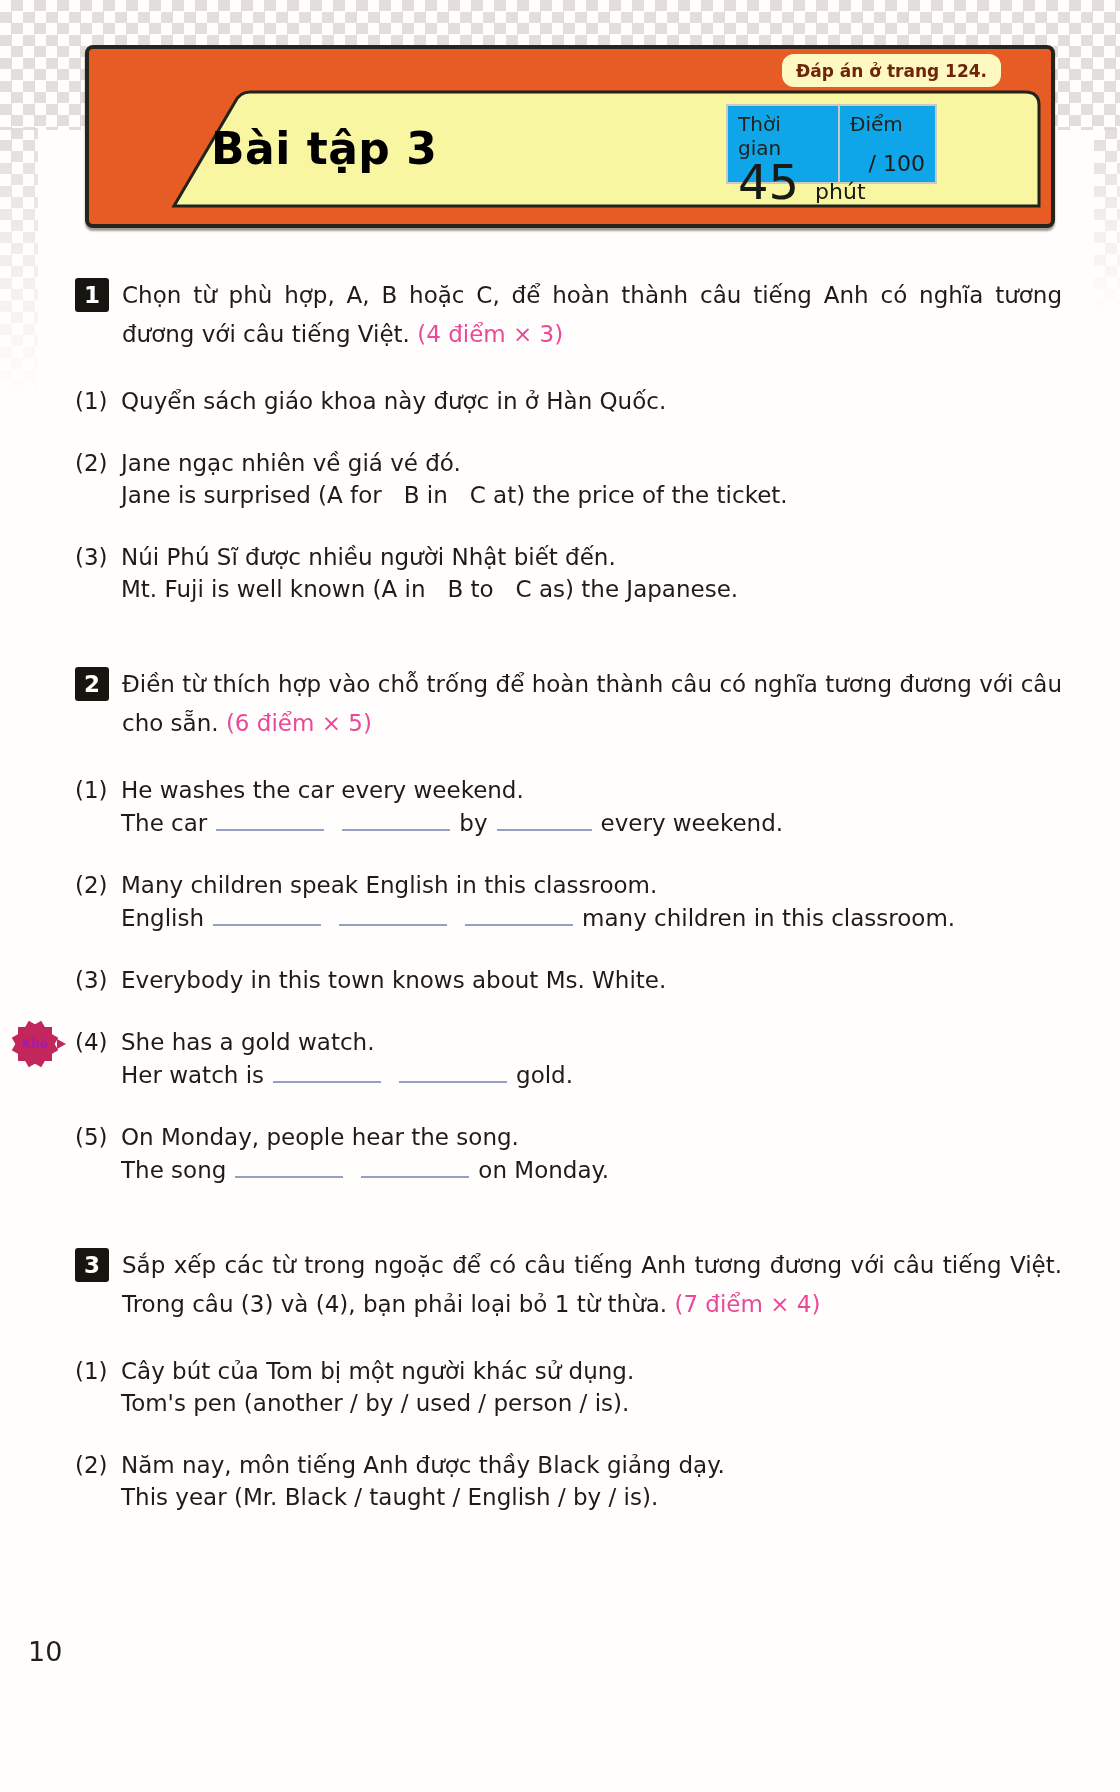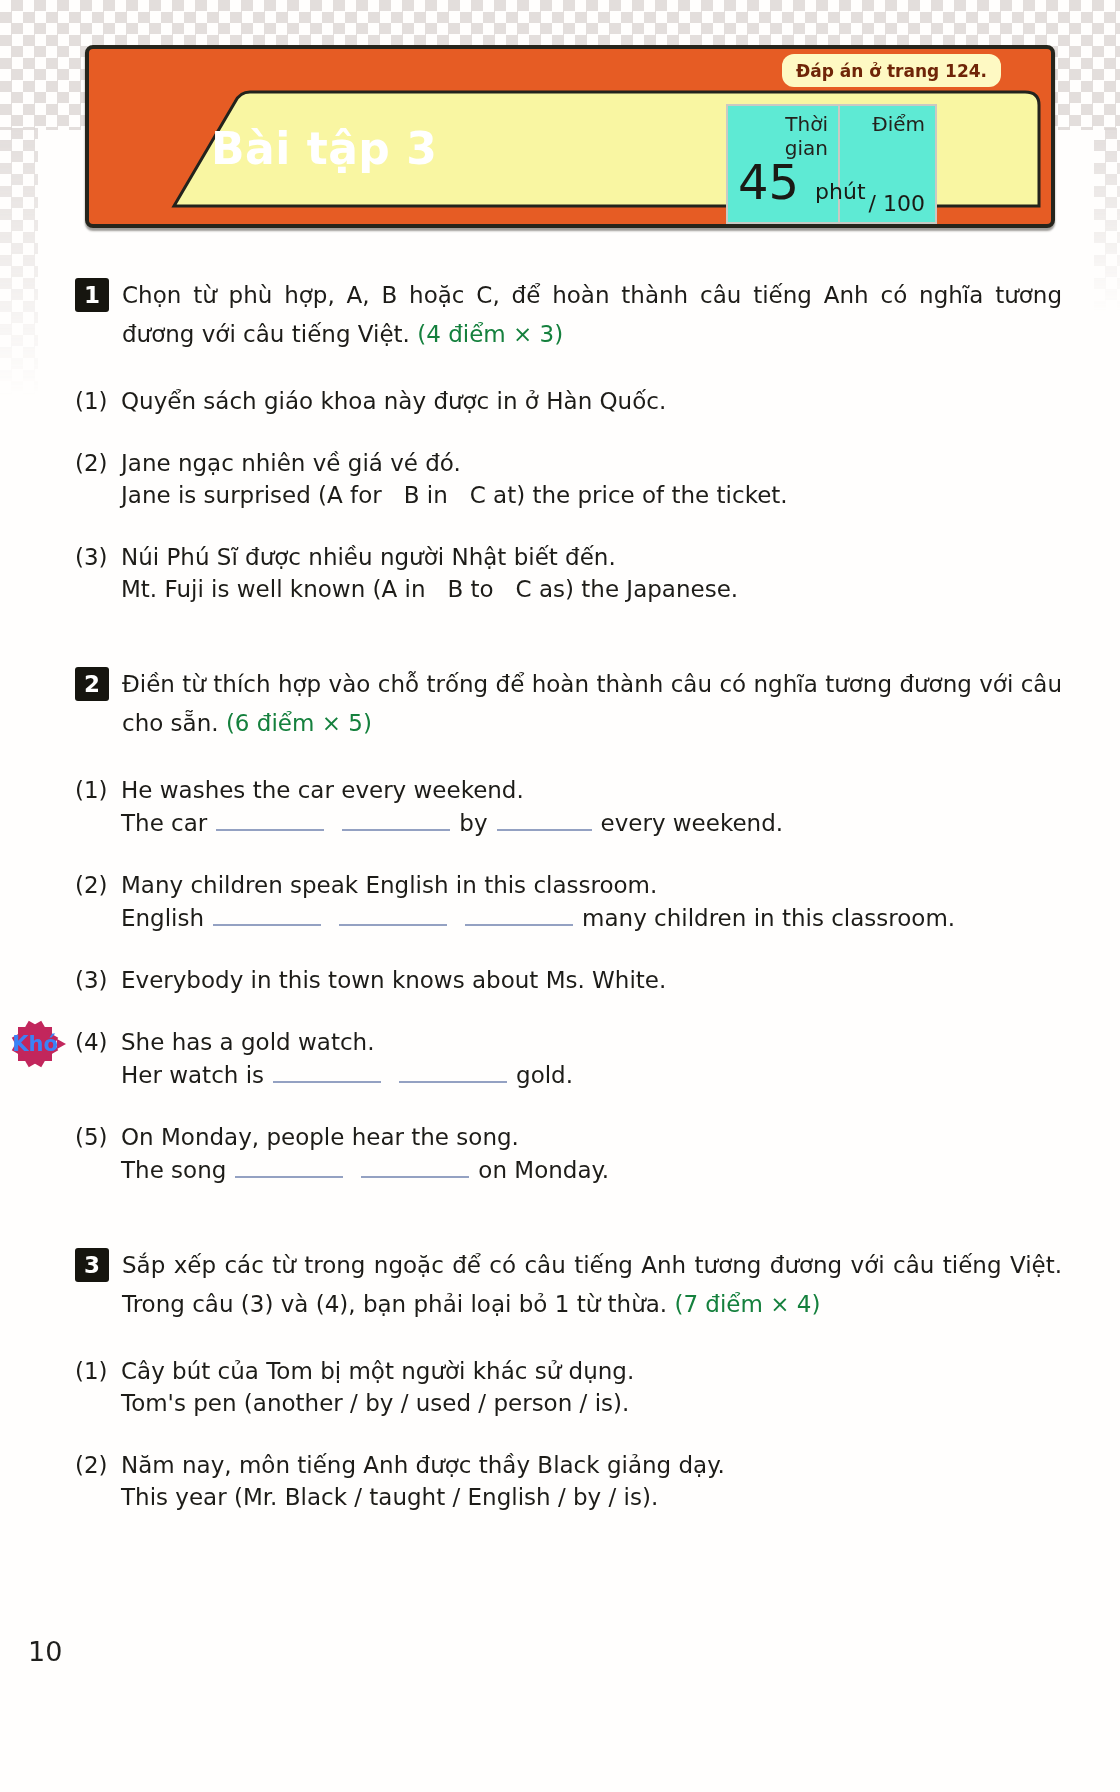--- a/index.html
+++ b/index.html
@@ -20,30 +20,30 @@
     -webkit-mask-image:linear-gradient(#000,transparent);mask-image:linear-gradient(#000,transparent);}
 
   
   .banner{
     position:absolute;left:85px;top:45px;width:970px;height:183px;box-sizing:border-box;
     background:#e65c24;border:4px solid #26251c;border-radius:8px;z-index:2;
     box-shadow:0 3px 2px rgba(40,38,30,.45);
   }
   .banner svg.plate{position:absolute;left:0;top:0;}
   .banner-title{
-    position:absolute;left:122px;top:74px;font-size:44px;font-weight:bold;color:#ffffff;
+    position:absolute;left:122px;top:74px;font-size:44px;font-weight:bold;color:#000000;
     letter-spacing:.5px;z-index:3;
   }
   .answer-badge{
     position:absolute;left:693px;top:5px;background:#fef9c3;border-radius:12px;
     padding:7px 14px 6px;font-size:17px;font-weight:bold;color:#6f2508;z-index:4;white-space:nowrap;
   }
   .info-table{
-    position:absolute;left:637px;top:55px;height:120px;display:flex;background:#5eead4;
-    border:2px solid #cbc9c3;z-index:4;box-sizing:border-box;text-align:right;
+    position:absolute;left:637px;top:55px;height:80px;display:flex;background:#0ea5e9;
+    border:2px solid #cbc9c3;z-index:4;box-sizing:border-box;
   }
   .info-cell{display:flex;flex-direction:column;padding:6px 10px;box-sizing:border-box;}
   .cell-time{width:112px;border-right:2px solid #cbc9c3;}
   .cell-score{width:95px;}
   .info-lbl{font-size:20px;color:#23221d;}
   .time-big{font-size:48px;color:#1a1a15;line-height:1;margin-top:-2px;white-space:nowrap;}
   .time-unit{font-size:22px;margin-left:16px;}
   .score-val{font-size:22px;color:#1a1a15;margin-top:auto;align-self:flex-end;white-space:nowrap;}
 
   
@@ -53,41 +53,41 @@
   }
   .section{margin:0;}
   .section + .section{margin-top:60px;}
   .sec-head{display:flex;align-items:flex-start;margin-bottom:31px;}
   .sec-num{
     flex:0 0 34px;width:34px;height:34px;background:#16150f;color:#fff;border-radius:3px;
     display:flex;align-items:center;justify-content:center;font-size:23px;font-weight:bold;
     margin-right:13px;margin-top:2px;
   }
   .sec-text{margin:0;text-align:justify;line-height:39px;}
-  .pts{color:#15803d;}
+  .pts{color:#ec4899;}
   .question{display:flex;align-items:flex-start;margin-top:30px;position:relative;}
   .qnum{flex:0 0 36px;margin-right:10px;white-space:nowrap;}
   .qbody{flex:1;}
   .qbody p{margin:0;}
   .en-line{margin-top:10px;}
   .pre{white-space:pre-wrap;}
   .blank{
     display:inline-block;width:108px;height:1em;margin:0 9px;vertical-align:baseline;
     border-bottom:2px solid #94a1c2;
   }
   .blank.sm{width:95px;}
 
   
   .kho-badge{position:absolute;left:-64px;top:-6px;width:48px;height:48px;}
   .burst{position:absolute;inset:7px;background:#c2265c;}
   .b2{transform:rotate(30deg);}
   .b3{transform:rotate(60deg);}
   .kho-label{
     position:absolute;inset:0;display:flex;align-items:center;justify-content:center;
-    color:#3b82f6;font-size:21px;font-weight:bold;z-index:2;
+    color:#a21caf;font-size:12px;font-weight:bold;z-index:2;
   }
   .kho-arrow{
     position:absolute;right:-7px;top:50%;margin-top:-5px;width:0;height:0;
     border-left:9px solid #c2265c;border-top:5px solid transparent;border-bottom:5px solid transparent;
   }
 
   .page-num{position:absolute;left:28px;top:1636px;font-size:27px;color:#1f1f1d;z-index:1;}
 </style>
 </head>
 <body>

